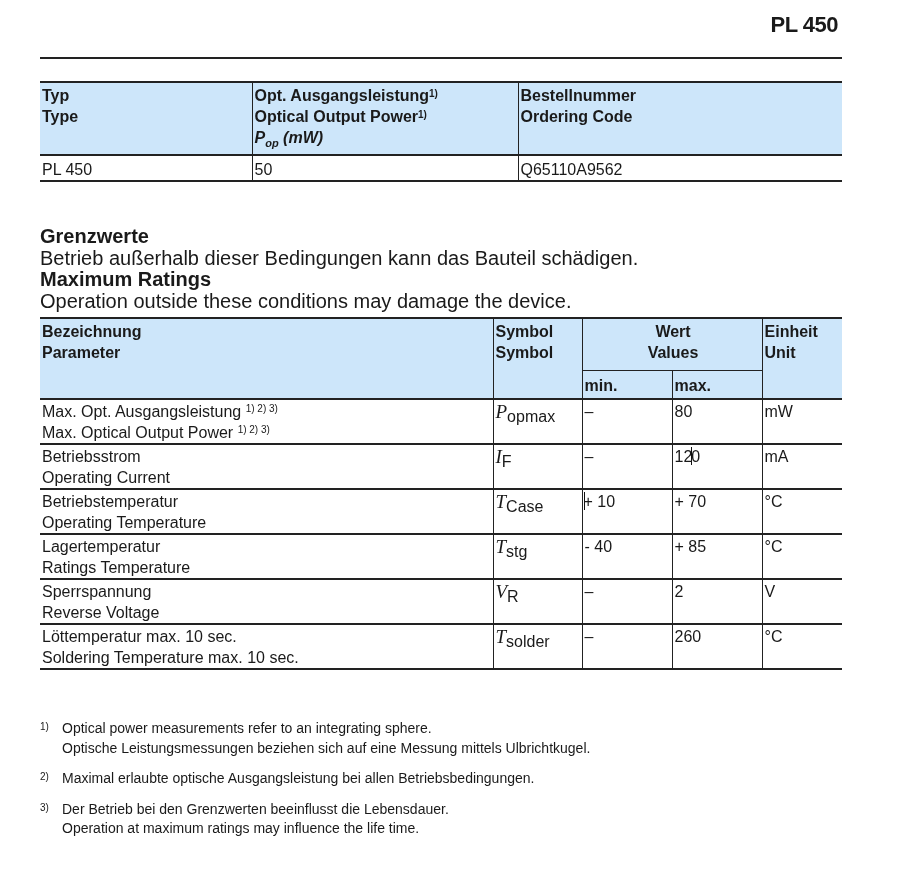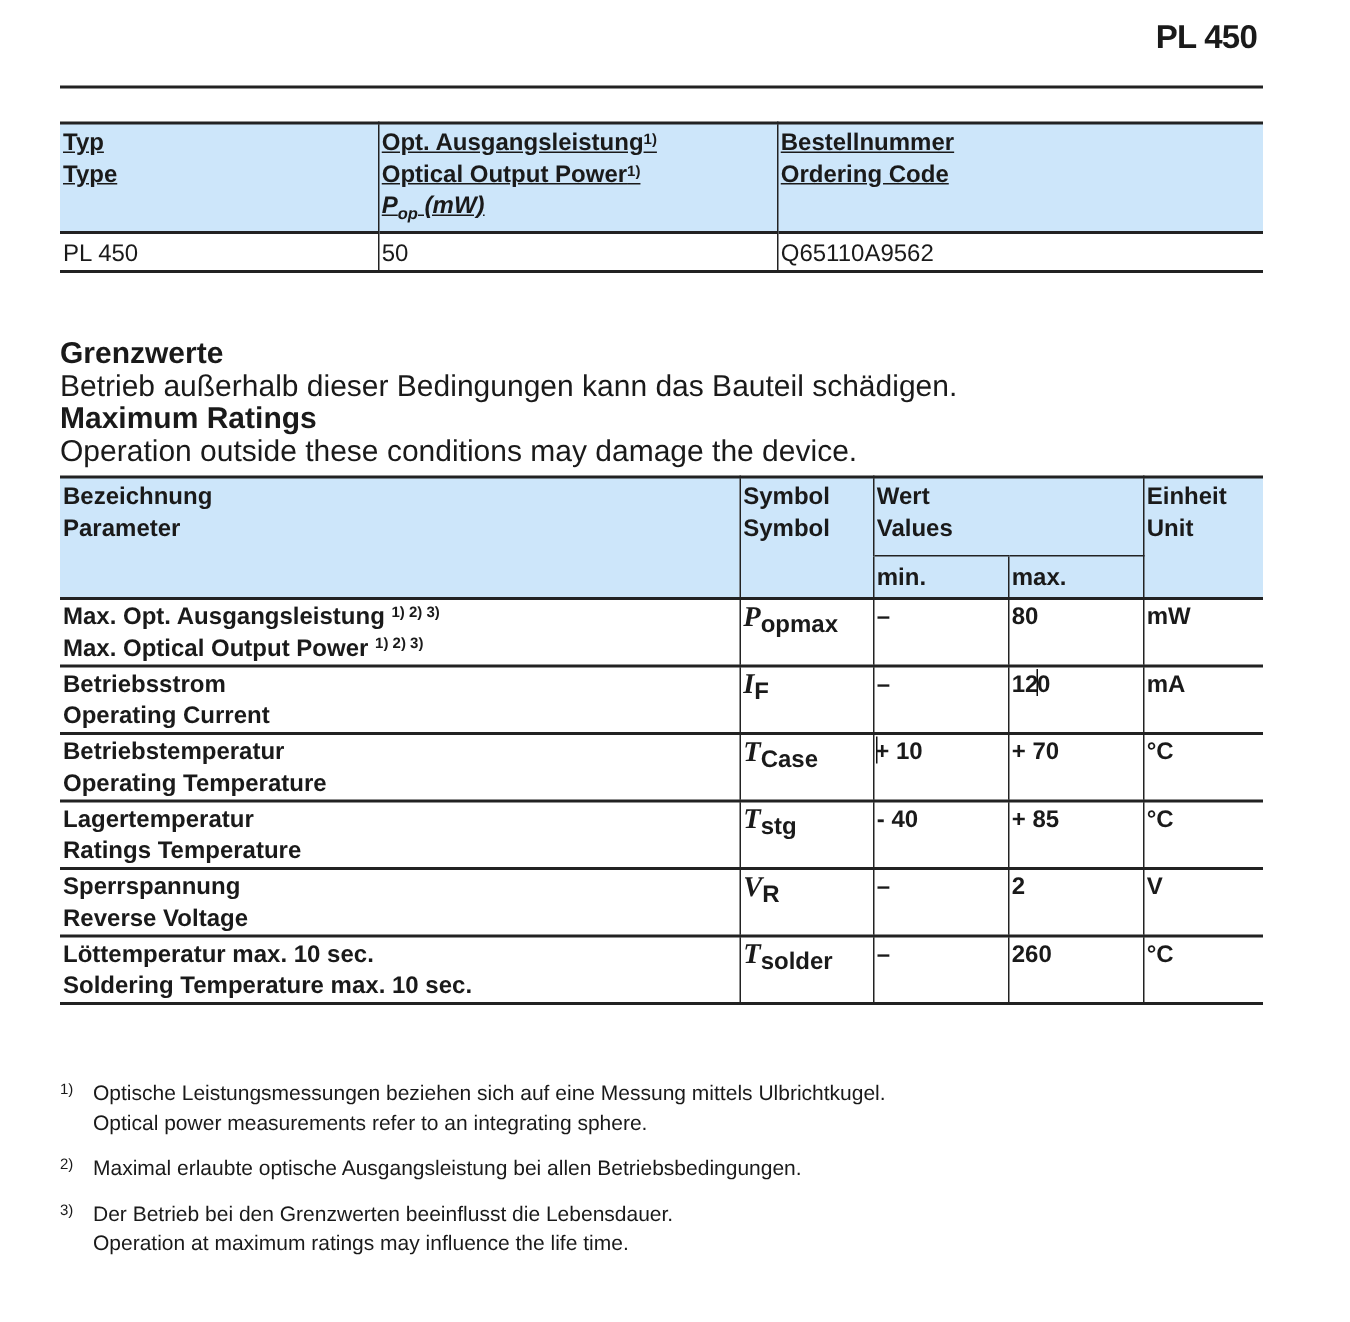--- a/index.html
+++ b/index.html
@@ -14,42 +14,42 @@
   .rule {
     position: absolute; left: 40px; top: 57px; width: 802px; height: 0;
     border-top: 2px solid #222;
   }
   table { border-collapse: collapse; position: absolute; left: 40px; width: 802px; table-layout: fixed; }
   td, th { font-size: 16px; line-height: 21px; text-align: left; vertical-align: top; padding: 2px 0 0 2px; }
   th { font-weight: bold; background: #cde6fa; }
   
   #type-table { top: 81px; border-top: 2.5px solid #222; border-bottom: 2.5px solid #222; }
   #type-table thead tr { height: 72px; }
-  #type-table thead th { border-bottom: 2.5px solid #222; padding-top: 2px; text-decoration: underline; }
+  #type-table thead th { border-bottom: 2.5px solid #222; padding-top: 2px; }
   #type-table tbody tr { height: 26px; }
   #type-table td, #type-table th { border-left: 1.5px solid #222; }
   #type-table td:first-child, #type-table th:first-child { border-left: none; }
   #type-table td { padding-top: 3px; }
   .sup { font-size: 10px; vertical-align: top; position: relative; top: -2px; font-weight: bold; }
   .sup-n { font-size: 10px; vertical-align: top; position: relative; top: -3px; }
   .italic { font-style: italic; }
   .sub { font-size: 11px; vertical-align: sub; }
 
   .section { position: absolute; left: 40px; top: 226px; font-size: 20px; line-height: 21.5px; }
   .section .bold { font-weight: bold; }
 
   #ratings-table { top: 317px; border-top: 2.5px solid #222; border-bottom: 2.5px solid #222; }
   #ratings-table th { border-left: 1.5px solid #222; }
   #ratings-table th.first { border-left: none; margin-left: 48px; }
   #ratings-table thead tr.h1 { height: 52px; }
   #ratings-table thead tr.h2 { height: 29px; }
   #ratings-table thead tr.h2 th { border-top: 1.5px solid #222; padding-top: 4px; margin-left: 28px; }
   #ratings-table thead tr.h2 { border-bottom: 2.5px solid #222; }
-  #ratings-table th.center { text-align: left; }
-  #ratings-table tbody tr { height: 40px; border-top: 2px solid #222; font-weight: bold; }
+  #ratings-table th.center { text-align: center; }
+  #ratings-table tbody tr { height: 40px; border-top: 2px solid #222; }
   #ratings-table tbody tr:first-child { border-top: 2.5px solid #222; }
   #ratings-table tbody td { border-left: 1.5px solid #222; padding-top: 1px; }
   #ratings-table tbody td:first-child { border-left: none; }
   .sym { font-family: "Liberation Serif", serif; font-style: italic; font-size: 19px; }
   .sym-sub { font-family: "Liberation Sans", sans-serif; font-style: normal; font-size: 16px; vertical-align: -4px; }
   .cursor { display: inline-block; width: 1px; height: 18px; background: #111; vertical-align: -3px; margin: 0 -1px; }
 
   .notes { position: absolute; left: 40px; top: 719px; width: 780px; }
   .note { position: relative; padding-left: 22px; font-size: 14px; line-height: 19.5px; margin-bottom: 11px; color: #1a1a1a; }
   .note .num { position: absolute; left: 0; top: -2px; font-size: 10px; }
@@ -191,22 +191,22 @@
       <td>–</td>
       <td>260</td>
       <td>°C</td>
     </tr>
   </tbody>
 </table>
 
 <div class="notes">
   <div class="note">
     <span class="num">1)</span>
+    <div>Optical power measurements refer to an integrating sphere.</div>
     <div>Optische Leistungsmessungen beziehen sich auf eine Messung mittels Ulbrichtkugel.</div>
-    <div>Optical power measurements refer to an integrating sphere.</div>
   </div>
   <div class="note">
     <span class="num">2)</span>
     <div>Maximal erlaubte optische Ausgangsleistung bei allen Betriebsbedingungen.</div>
   </div>
   <div class="note">
     <span class="num">3)</span>
     <div>Der Betrieb bei den Grenzwerten beeinflusst die Lebensdauer.</div>
     <div>Operation at maximum ratings may influence the life time.</div>
   </div>

